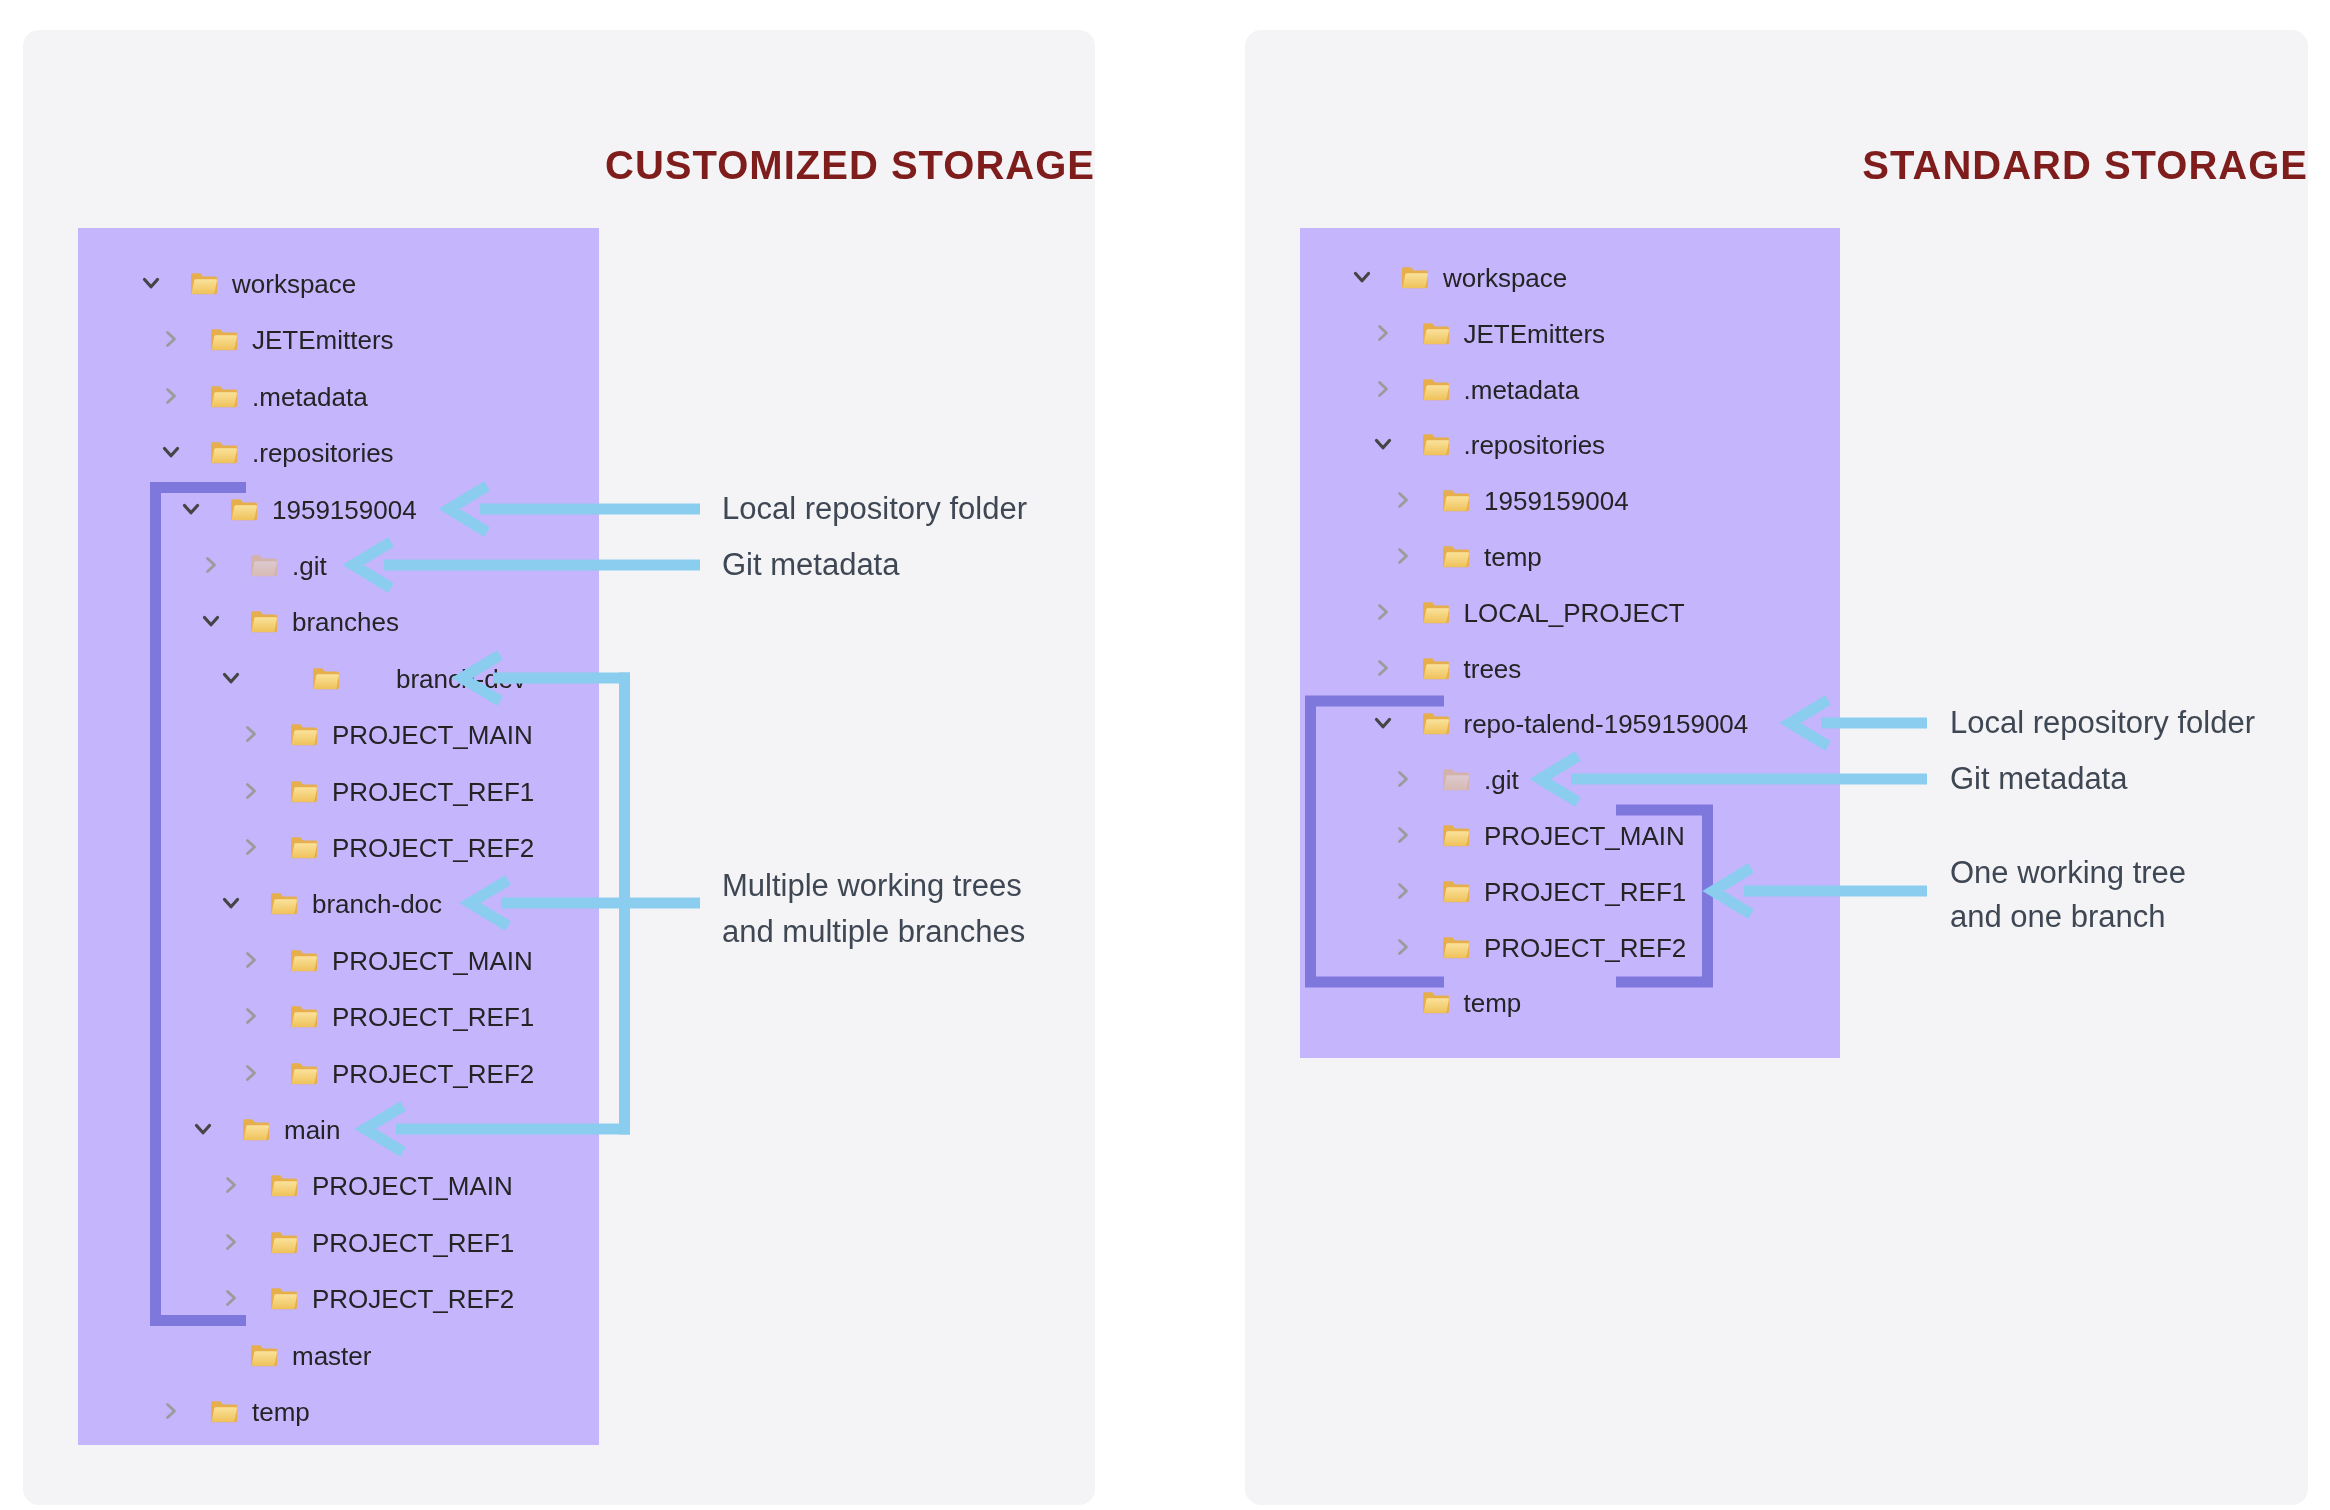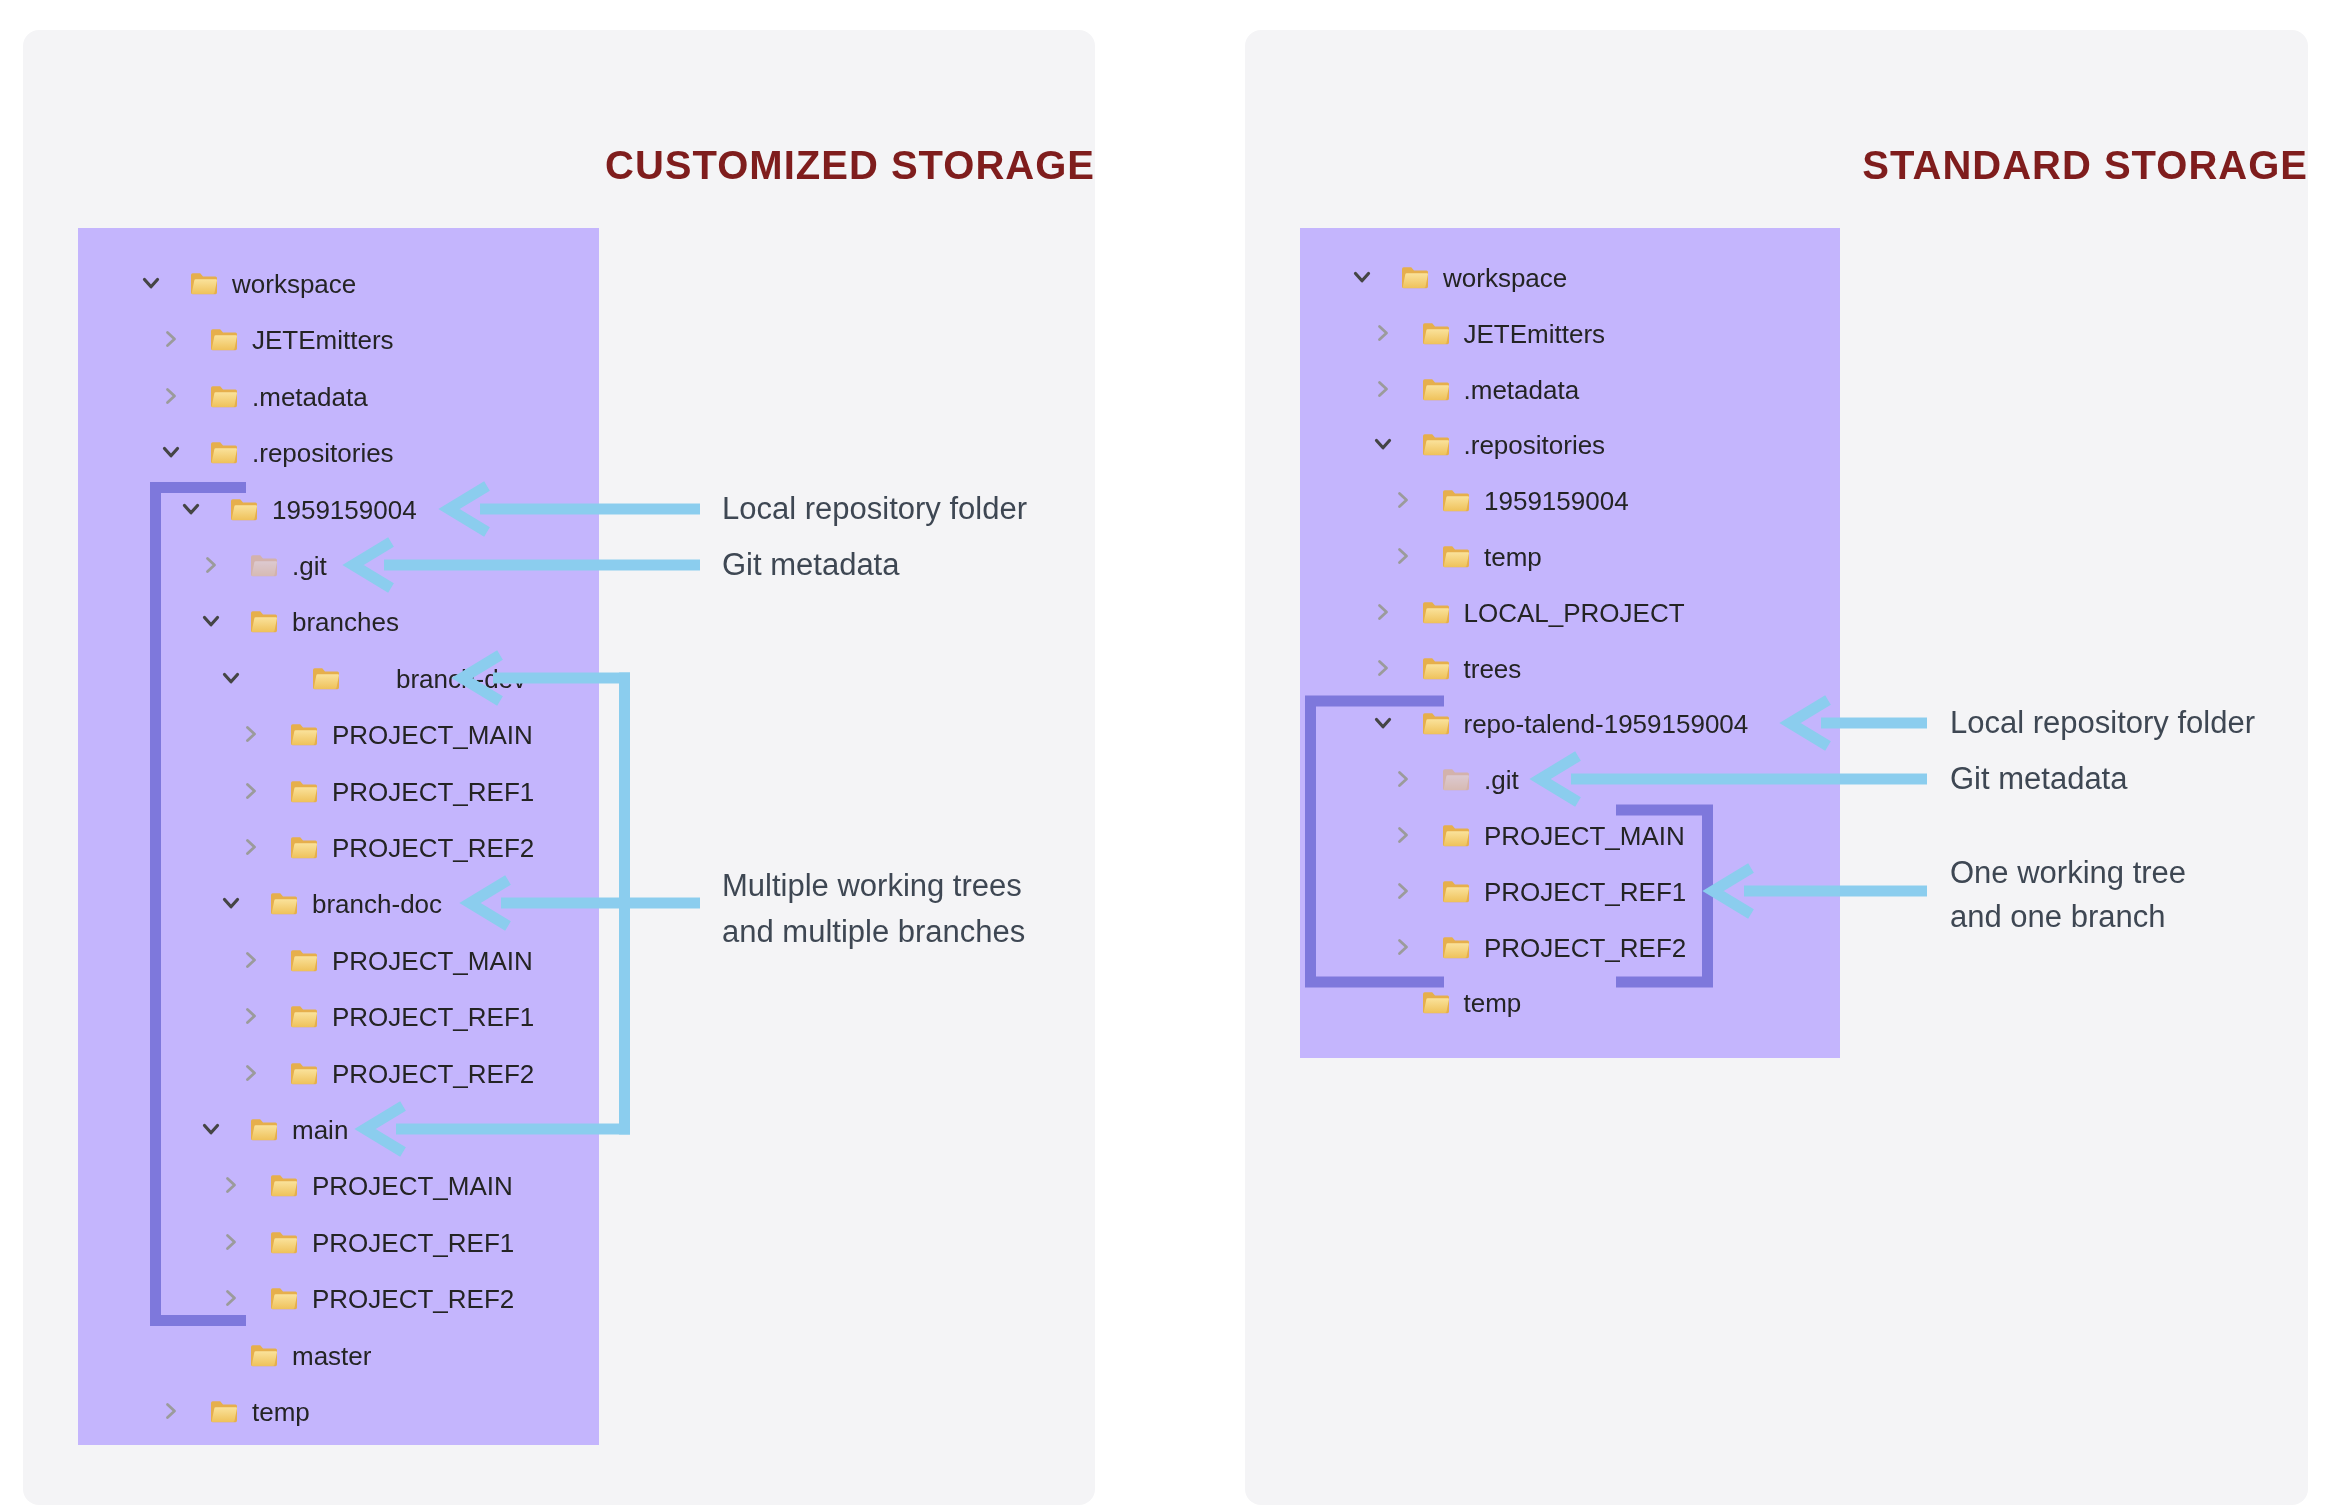--- a/index.html
+++ b/index.html
@@ -207,21 +207,21 @@
     </div>
     <div class="tree-row" style="left: 162px; top: 816.6px;">
       <svg class="chev">
         <use href="#sym-chev-right"></use>
       </svg>
       <svg class="foldr">
         <use href="#sym-folder"></use>
       </svg>
       <span class="row-label">PROJECT_REF2</span>
     </div>
-    <div class="tree-row" style="left: 122px; top: 873px; align-items: center;">
+    <div class="tree-row" style="left: 114px; top: 873px; align-items: center;">
       <svg class="chev">
         <use href="#sym-chev-down"></use>
       </svg>
       <svg class="foldr">
         <use href="#sym-folder"></use>
       </svg>
       <span class="row-label">main</span>
     </div>
     <div class="tree-row" style="left: 142px; top: 929.4px;">
       <svg class="chev">

